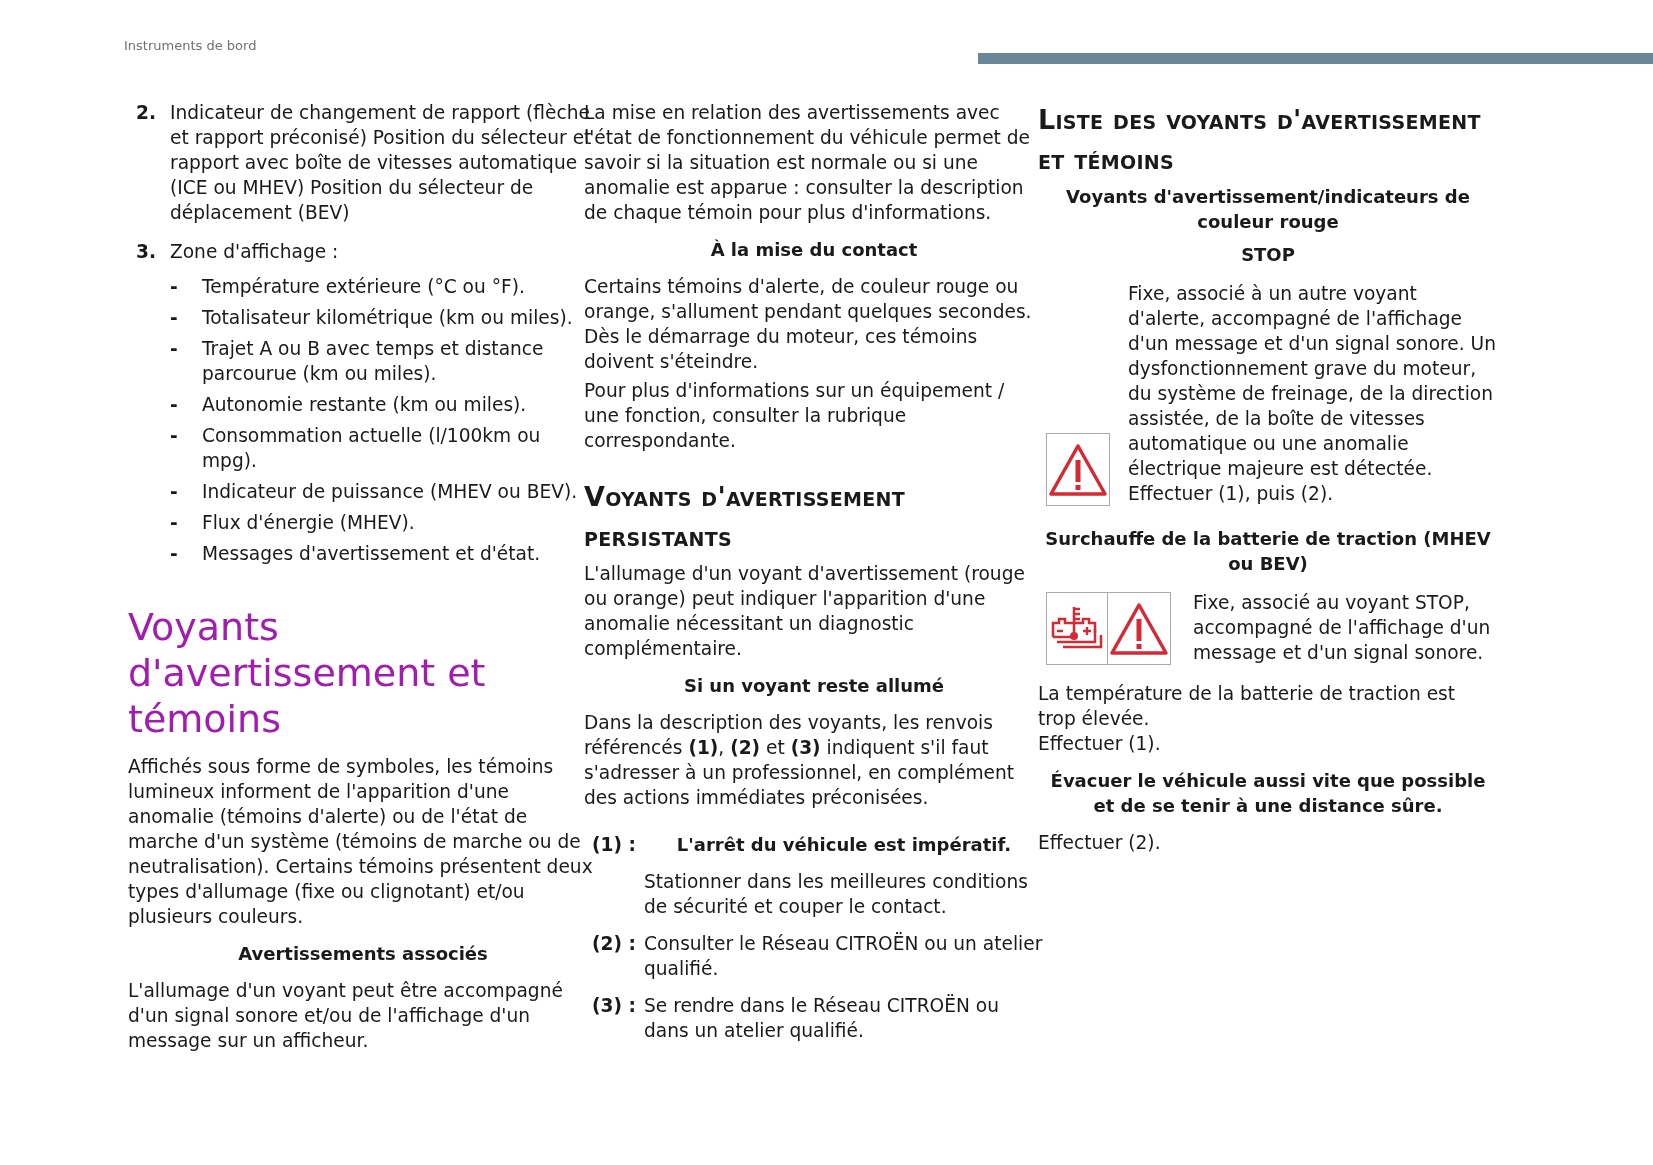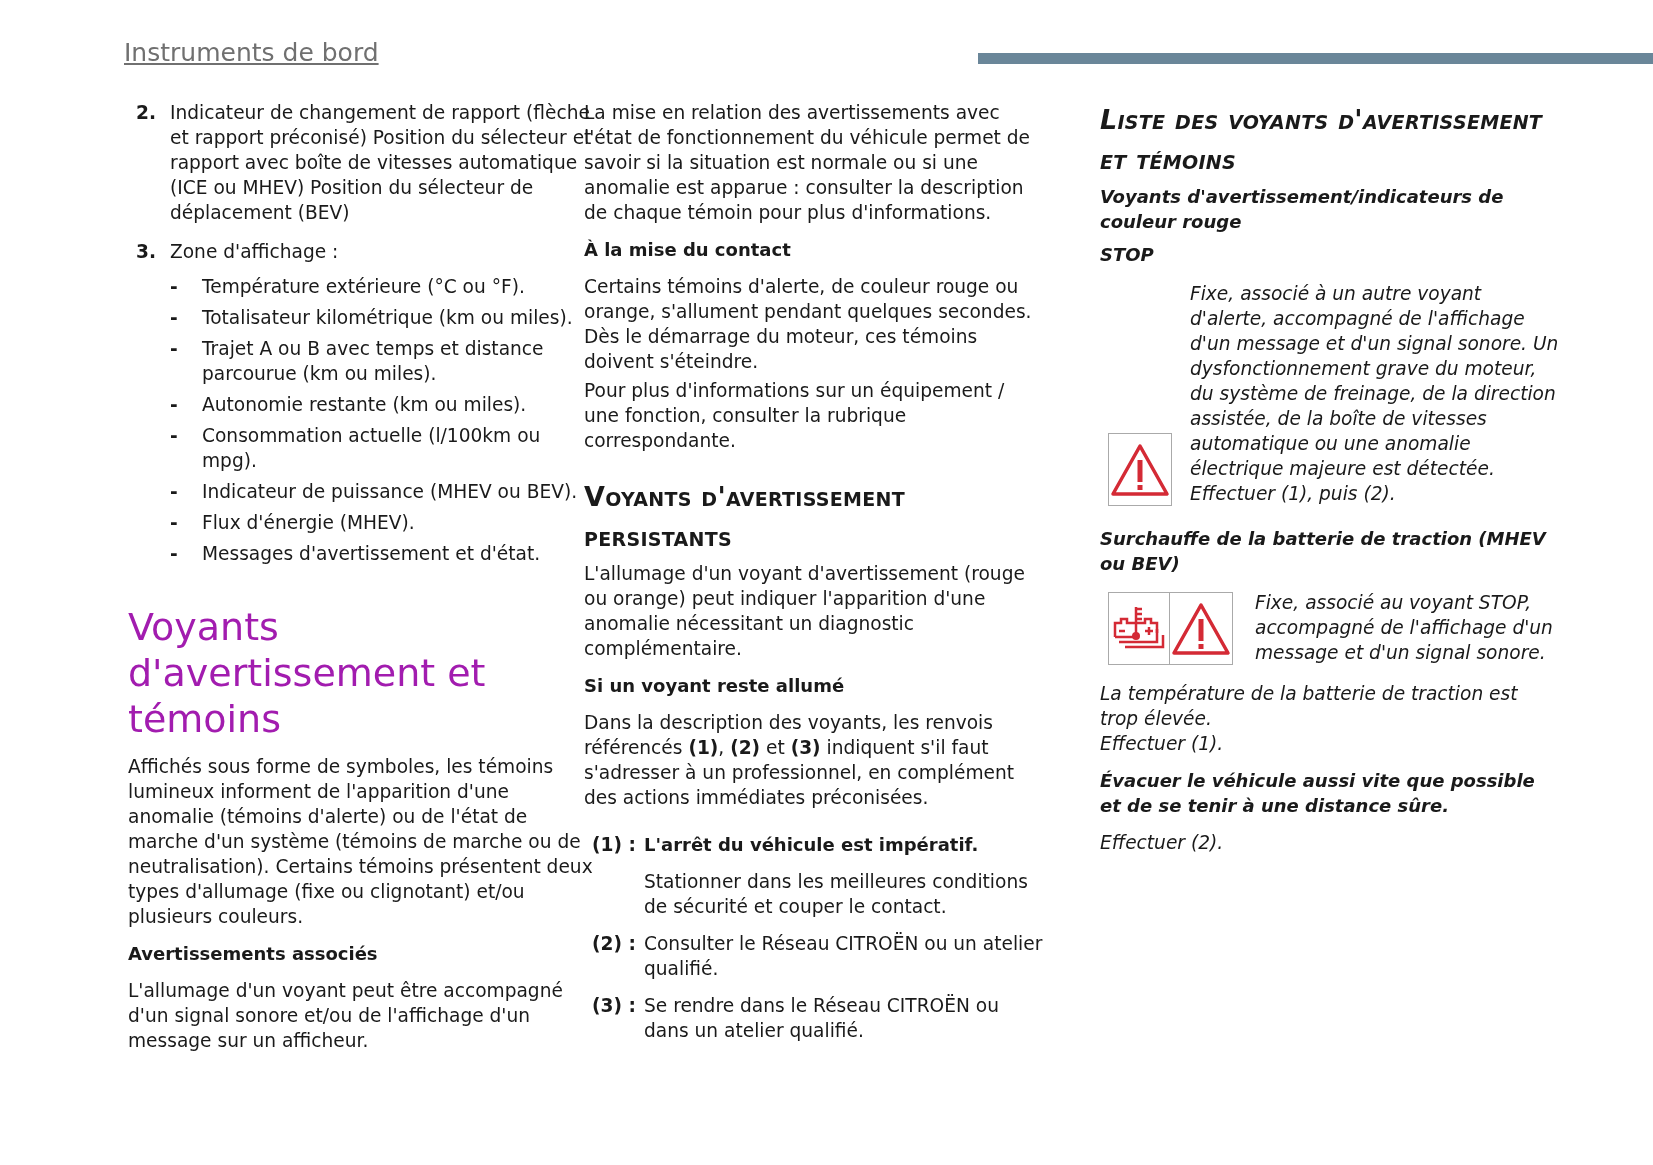--- a/index.html
+++ b/index.html
@@ -1,32 +1,32 @@
 <!DOCTYPE html>
 <html><head>
 <meta charset="utf-8">
 <style>
   html, body { margin:0; padding:0; }
   body { width:1653px; height:1165px; background:#ffffff; position:relative; overflow:hidden;
          font-family:"DejaVu Sans", sans-serif; color:#1a1a1a; }
-  .header-title { position:absolute; left:124px; top:38px; font-size:25px; color:#707070;text-decoration:underline; }
+  .header-title { position:absolute; left:124px; top:38px; font-size:13px; color:#707070; }
   .header-bar { position:absolute; left:978px; top:53px; width:675px; height:11px; background:#6a8699; }
   .page-num { position:absolute; left:55px; top:1169px; font-size:19px; font-weight:bold; color:#555; }
   .col { position:absolute; top:100px; font-size:18.6px; line-height:25px; }
   .col1 { left:128px; width:470px; }
   .col2 { left:584px; width:460px; }
-  .col3 { left:1100px; width:460px;font-style:italic; }
+  .col3 { left:1038px; width:460px; }
   p { margin:0 0 12px 0; }
   .num-item { display:flex; margin-bottom:14px; margin-left:8px; }
   .num-item .num { width:34px; font-weight:bold; flex:none; }
   .dash-list { margin:0 0 0 42px; padding:0; list-style:none; }
   .dash-list li { display:flex; margin-bottom:6px; }
   .dash-list .dash { width:32px; flex:none; font-weight:bold; }
   .big-title { font-size:38px; line-height:46px; color:#a21caf; margin:38px 0 12px 0; }
-  .bold-sub { font-weight:bold; font-size:18px; margin:0 0 12px 0; }
+  .bold-sub { font-weight:bold; font-size:18px; margin:0 0 12px 0;text-align:center; }
   .smallcaps { font-weight:bold; font-variant:small-caps; font-size:27px; line-height:40px; margin:0 0 4px 0; letter-spacing:0.3px; }
   .ref-item { display:flex; margin:0 0 12px 8px; }
   .ref-item .ref { width:52px; flex:none; font-weight:bold; }
   .icon-row { display:flex; align-items:flex-end; margin:14px 0 16px 8px; }
   .icon-box { border:1px solid #aaa; width:73px; height:73px; display:flex; align-items:center; justify-content:center; box-sizing:border-box; }
   .icon-box + .icon-box { border-left:none; }
   .icon-desc { margin-left:16px; }
 </style>
 </head>
 <body>

